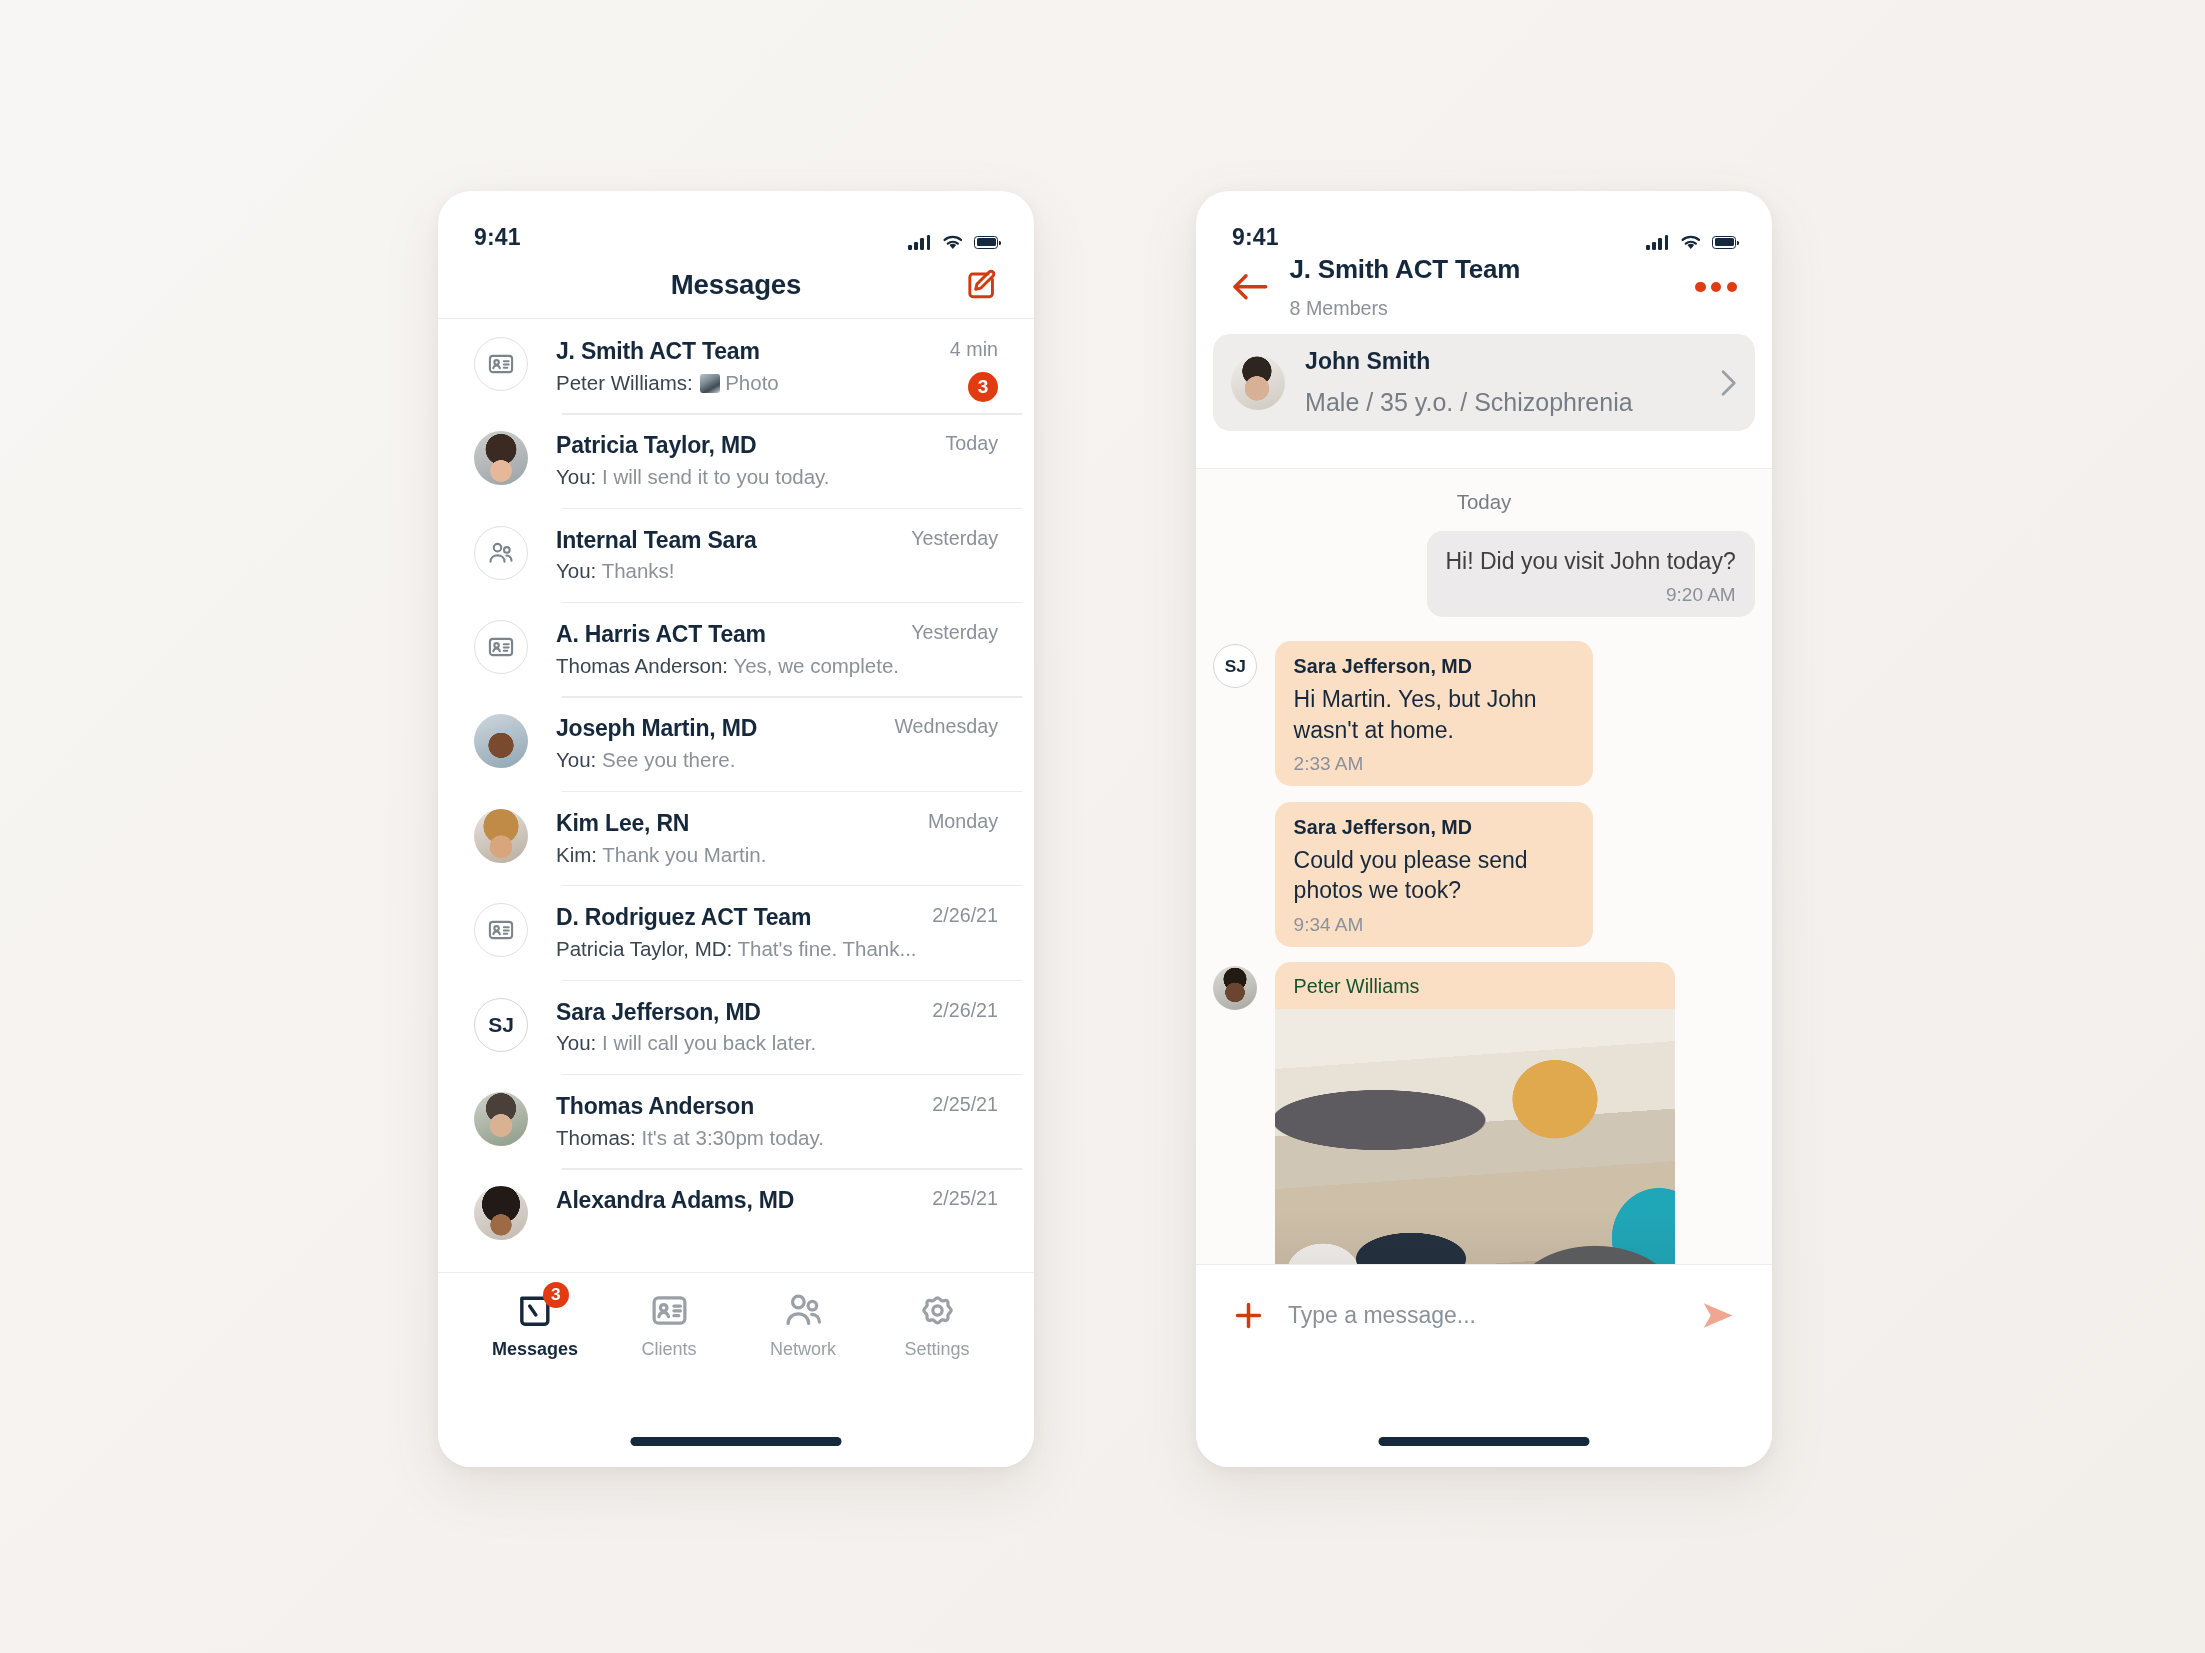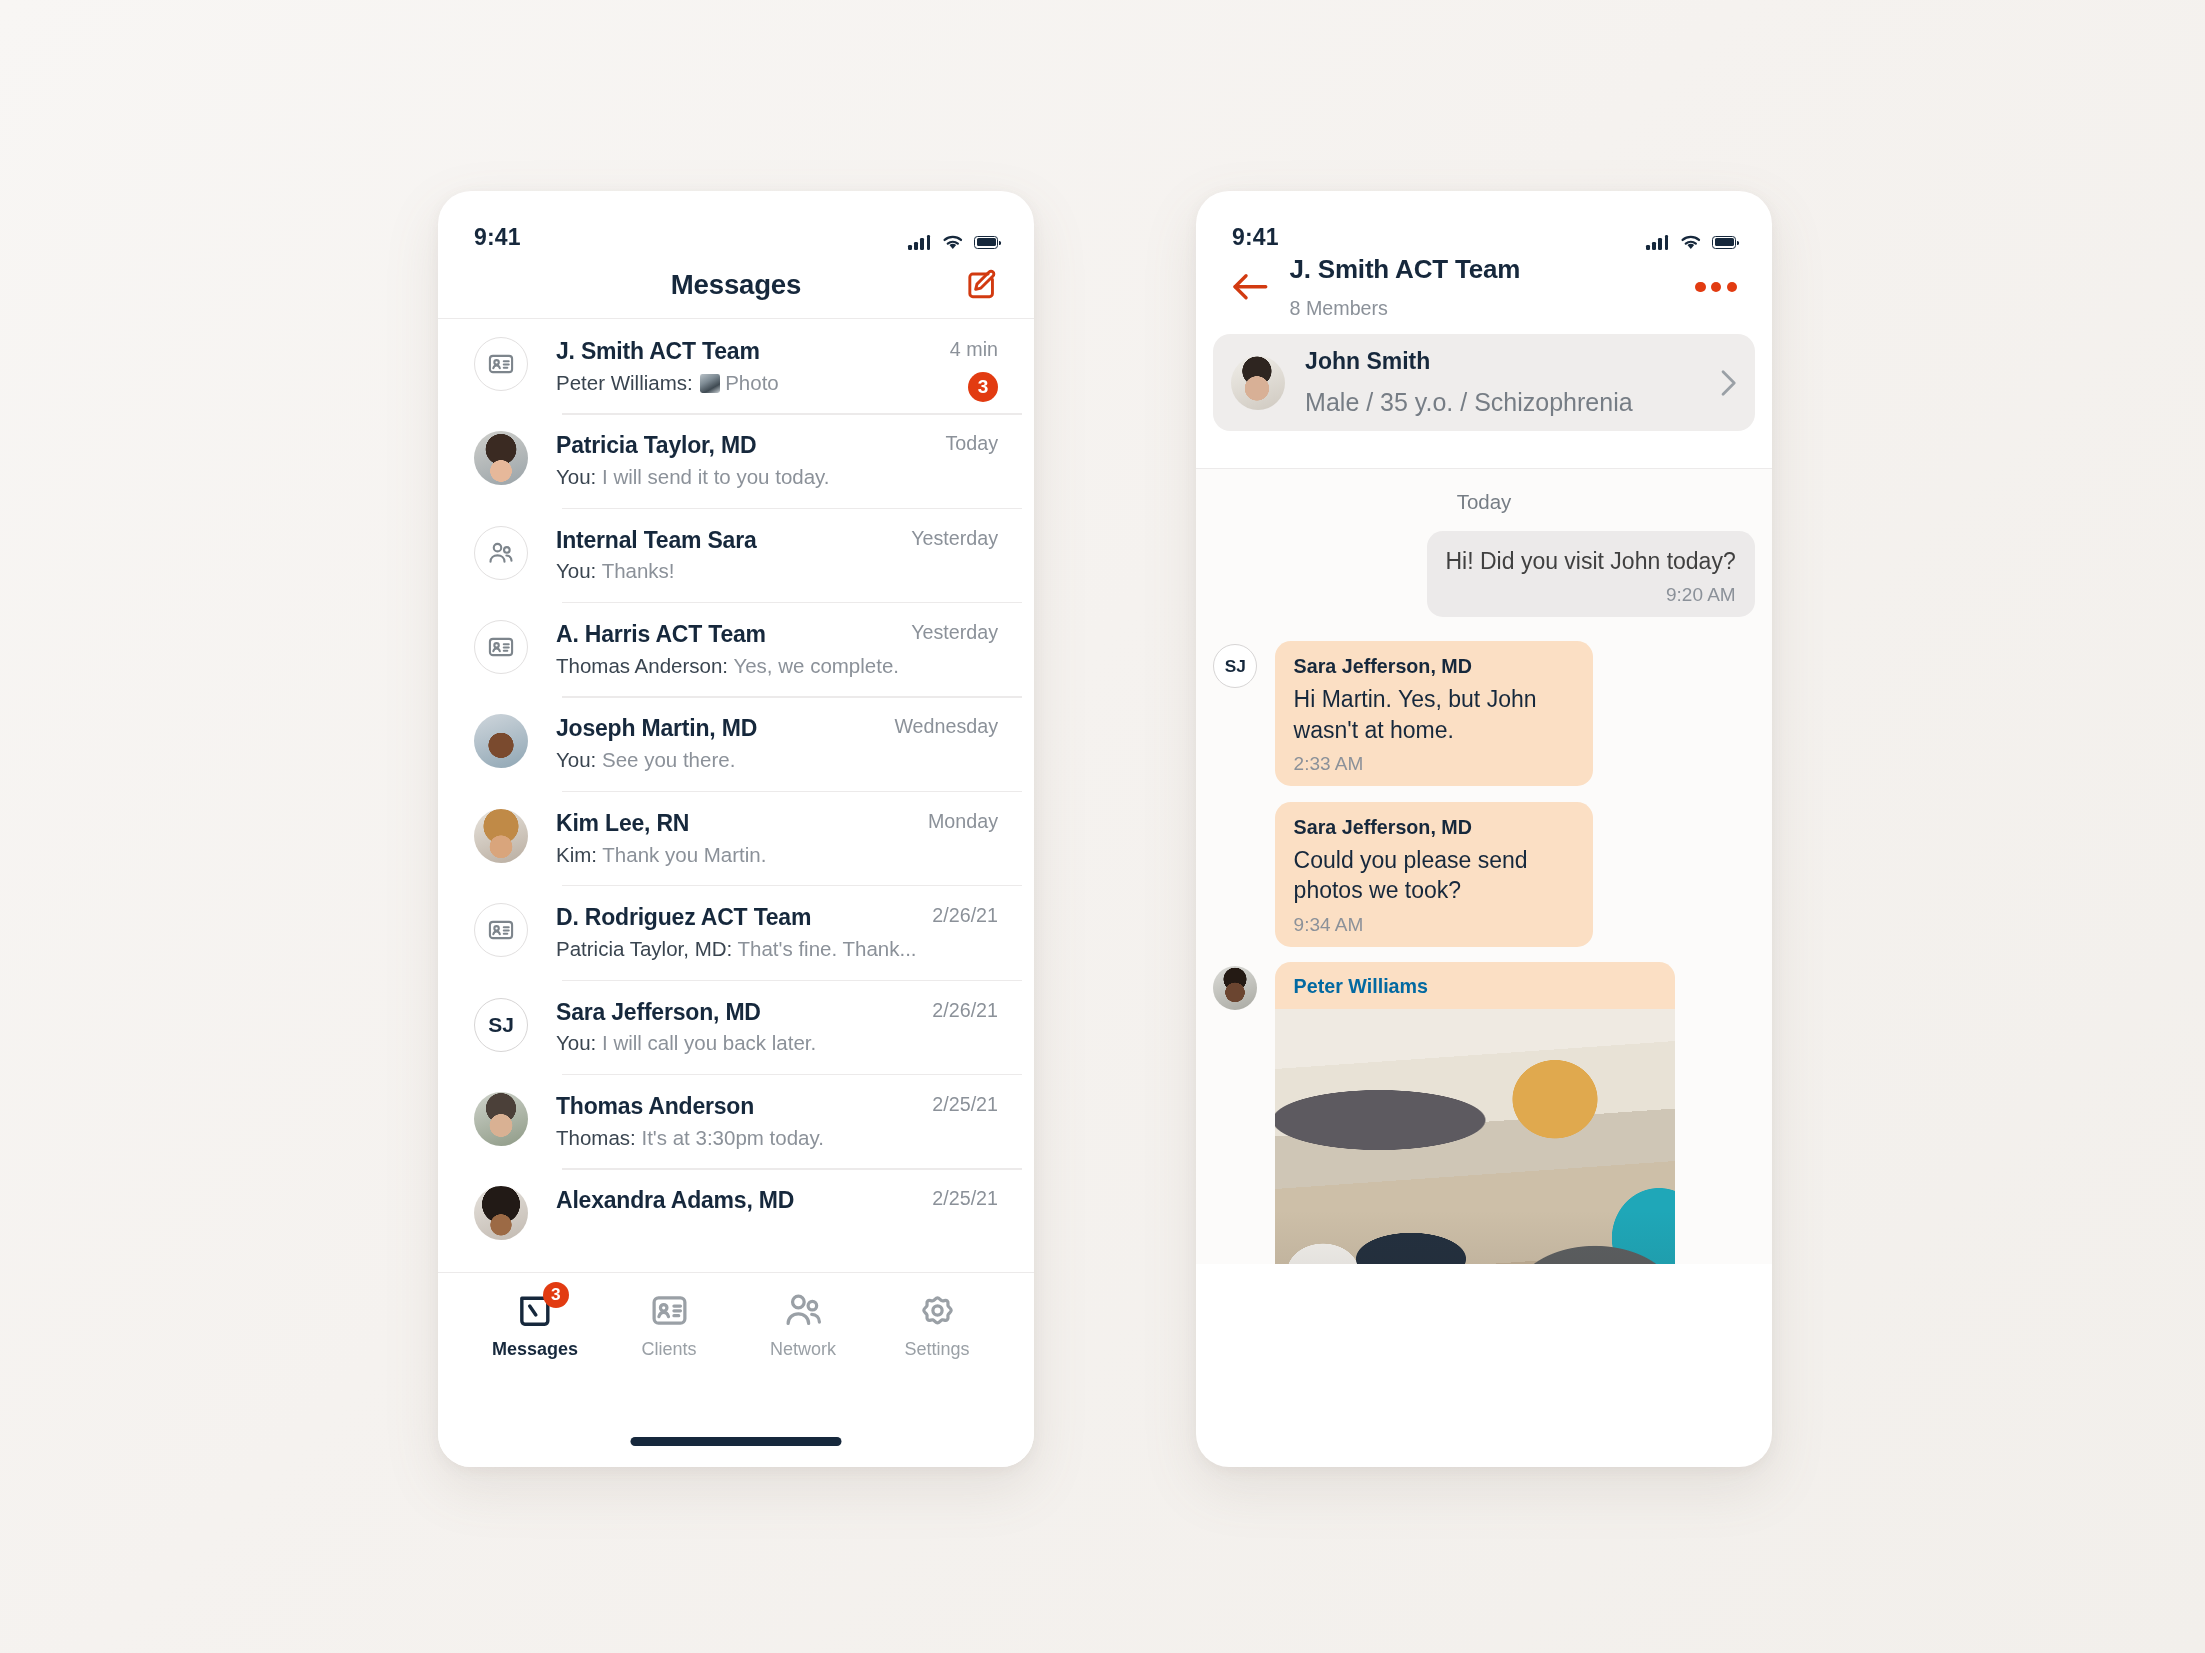--- a/index.html
+++ b/index.html
@@ -189,21 +189,21 @@
   }
   .bubble-in .who { font-size: 19.7px; font-weight:700; color:#16283c; margin-bottom: 6.3px; }
   .bubble-in .txt { font-size: 23px; color:#16283c; line-height:1.32; }
   .bubble-in .tm { font-size: 19px; color:#8b9199; margin-top: 7.9px; }
 
   .bubble-photo {
     background:#fbdfc4; border-radius: 15.8px; padding: 12.6px 0 0 0;
     width: 400px; overflow:hidden;
   }
   .bubble-photo .who {
-    font-size: 19.7px; font-weight:700; color:#0369a1; padding: 0 19px 11px 19px;
+    font-size: 19.7px; font-weight:400; color:#14532d; padding: 0 19px 11px 19px;
   }
   .photo-wrap { position: relative; width: 100%; height: 347px; overflow:hidden; }
 
   
   .composer {
     position:absolute; left:0; right:0; bottom:0; height: 203px;
     background:#fff; border-top:1.3px solid #eceaea;
   }
   .composer-row { display:flex; align-items:center; padding: 33px 35px 0 35px; gap: 22px; }
   .plus { width: 35px; height: 35px; flex:0 0 35px; cursor:pointer; }
@@ -495,15 +495,31 @@
           <div class="row-in">
             <div class="in-av photo" style="background-image: radial-gradient(circle at 50% 60%, rgb(107, 69, 48) 0px, rgb(107, 69, 48) 28%, transparent 29%), radial-gradient(circle at 50% 30%, rgb(36, 26, 20) 0px, rgb(36, 26, 20) 30%, transparent 31%), linear-gradient(160deg, rgb(220, 220, 216), rgb(169, 169, 162));"></div>
             <div class="bubble-photo">
               <div class="who">Peter Williams</div>
               <div class="photo-wrap" style="background: linear-gradient(rgba(0, 0, 0, 0) 58%, rgba(40, 30, 25, 0.18) 100%), radial-gradient(34% 26% at 80% 84%, rgb(92, 95, 97) 0px, rgb(92, 95, 97) 60%, transparent 61%), radial-gradient(18% 22% at 96% 66%, rgb(31, 167, 184) 0px, rgb(31, 167, 184) 65%, transparent 66%), radial-gradient(16% 17% at 70% 26%, rgb(224, 169, 78) 0px, rgb(224, 169, 78) 66%, transparent 67%), radial-gradient(22% 12% at 34% 72%, rgb(35, 48, 63) 0px, rgb(35, 48, 63) 62%, transparent 63%), radial-gradient(14% 13% at 12% 76%, rgb(242, 240, 236) 0px, rgb(242, 240, 236) 64%, transparent 65%), radial-gradient(40% 13% at 26% 32%, rgb(93, 90, 96) 0px, rgb(93, 90, 96) 66%, transparent 67%), linear-gradient(176deg, rgb(239, 234, 226) 0px, rgb(239, 234, 226) 16%, rgb(232, 226, 214) 16%, rgb(232, 226, 214) 34%, rgb(207, 198, 182) 34%, rgb(207, 198, 182) 48%, rgb(205, 191, 168) 48%, rgb(205, 191, 168) 72%, rgb(191, 174, 149) 72%, rgb(191, 174, 149) 100%);"></div>
             </div>
           </div>
         </div>
     </div>
 
+    <div class="composer">
+      <div class="composer-row">
+        <div class="plus">
+          <svg width="35" height="35" viewBox="0 0 24 24" stroke="#d23a10" stroke-width="2.4" stroke-linecap="round">
+            <path d="M12 4.5v15M4.5 12h15"></path>
+          </svg>
+        </div>
+        <input class="msg-input" value="" placeholder="Type a message..." style="">
+        <div class="send">
+          <svg width="38" height="35" viewBox="0 0 24 22" fill="#f0a690">
+            <path d="M3 3.2l18 7.8-18 7.8 4.4-7.8z"></path>
+          </svg>
+        </div>
+      </div>
+      <div class="home-ind"></div>
+    </div>
   </div>
 </div>
 
 
 </body></html>

